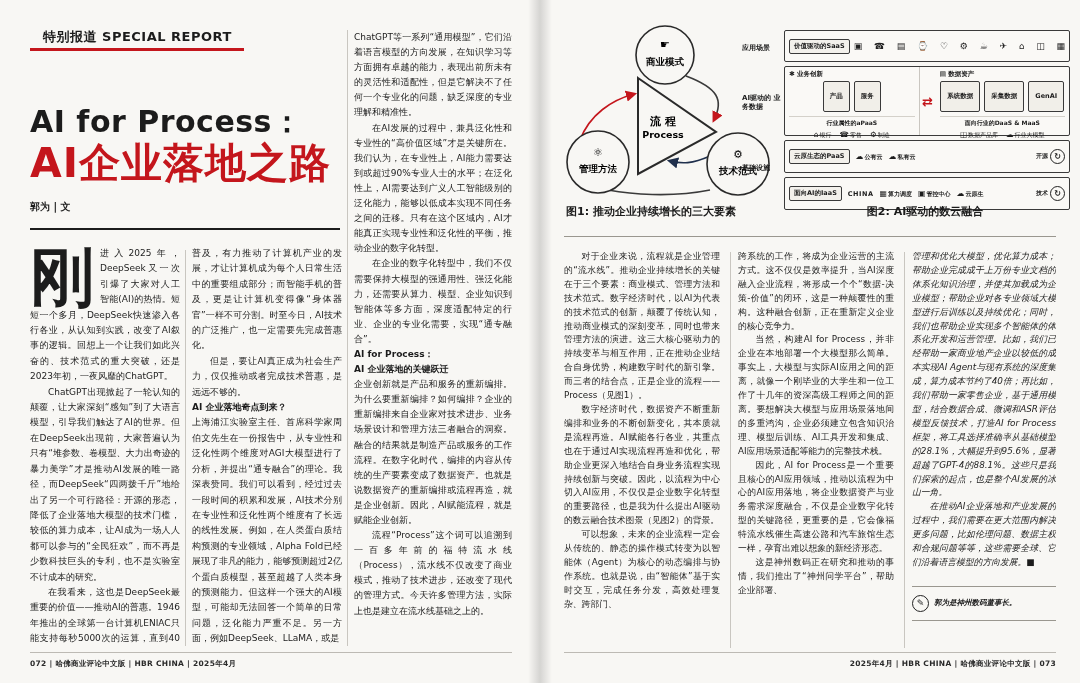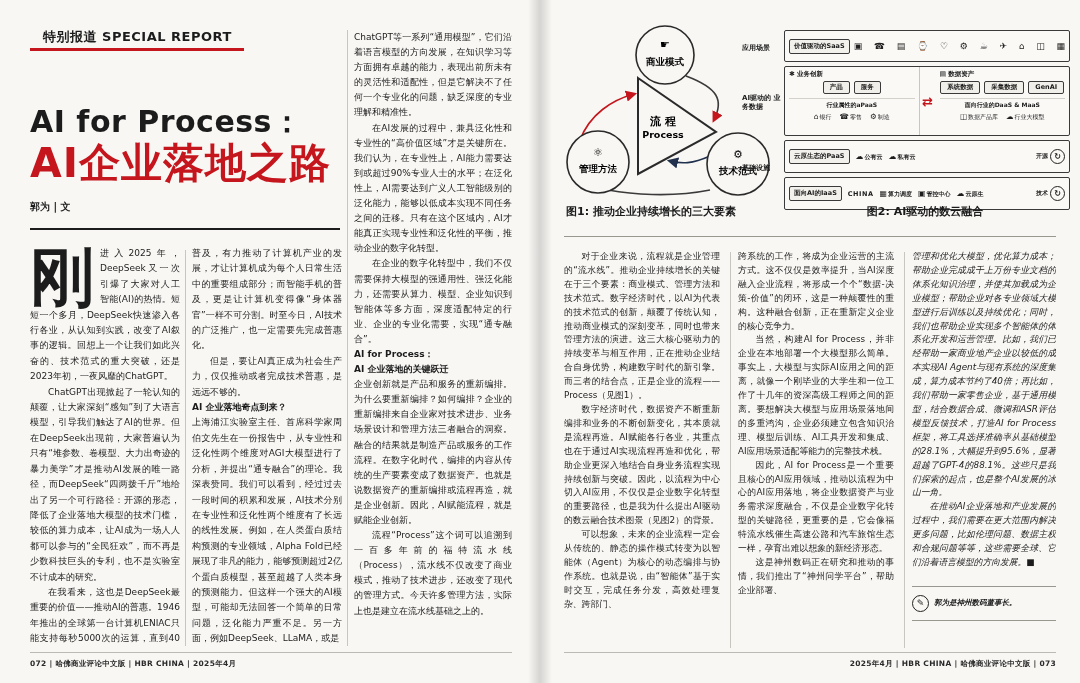--- a/index.html
+++ b/index.html
@@ -60,21 +60,21 @@
   .f2row{border:1px solid #3a3a3a;border-radius:2px;background:#faf9f6;}
   .f2r1{height:30px;display:flex;align-items:center;gap:4px;padding:0 4px;}
   .f2pill{border:1px solid #3a3a3a;border-radius:2px;font-size:6.5px;font-weight:bold;padding:2px 4px;white-space:nowrap;background:#f3f1ec;}
   .f2icons{flex:1;display:flex;justify-content:space-between;font-size:9px;color:#222;}
   .f2r2{height:68px;display:flex;align-items:stretch;}
   .f2half{flex:1;padding:3px 4px;display:flex;flex-direction:column;}
   .f2half.hl{border-right:1px solid #c9c6c0;}
   .f2hdr{font-size:6.5px;font-weight:bold;margin-bottom:2px;}
   .f2hdr i{font-style:normal;margin-right:2px;font-size:7px;}
   .f2boxes{display:flex;gap:4px;justify-content:center;}
-  .f2box{border:1px solid #3a3a3a;border-radius:2px;font-size:6.5px;font-weight:bold;padding:1px 6px;background:#f1efe9;white-space:nowrap;}
+  .f2box{border:1px solid #3a3a3a;border-radius:2px;font-size:6.5px;font-weight:bold;padding:10px 6px;background:#f1efe9;white-space:nowrap;}
   .f2sub{font-size:6px;font-weight:bold;text-align:center;margin-top:4px;border-top:1px solid #d4d1ca;padding-top:2px;}
   .f2items{display:flex;justify-content:center;gap:8px;font-size:6px;margin-top:2px;}
   .f2items i{font-style:normal;font-size:7.5px;margin-right:1px;}
   .f2mid{width:16px;display:flex;align-items:center;justify-content:center;color:#c4161c;font-size:13px;font-weight:bold;}
   .f2r3{height:24px;display:flex;align-items:center;gap:6px;padding:8px 4px;margin-bottom:4px;}
   .f2r3:last-child{margin-bottom:0;}
   .f2r3wrap{display:flex;flex-direction:column;justify-content:space-between;height:56px;border:none;}
   .f2r3 .f2it{font-size:6px;font-weight:bold;white-space:nowrap;}
   .f2r3 .f2it i{font-style:normal;font-size:8px;margin-right:1px;}
   .f2circ{margin-left:auto;display:flex;align-items:center;gap:2px;font-size:6px;font-weight:bold;}

